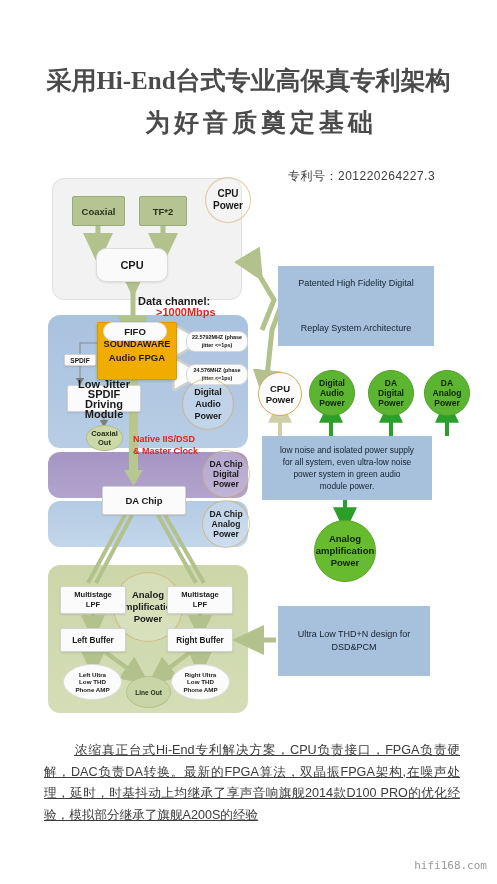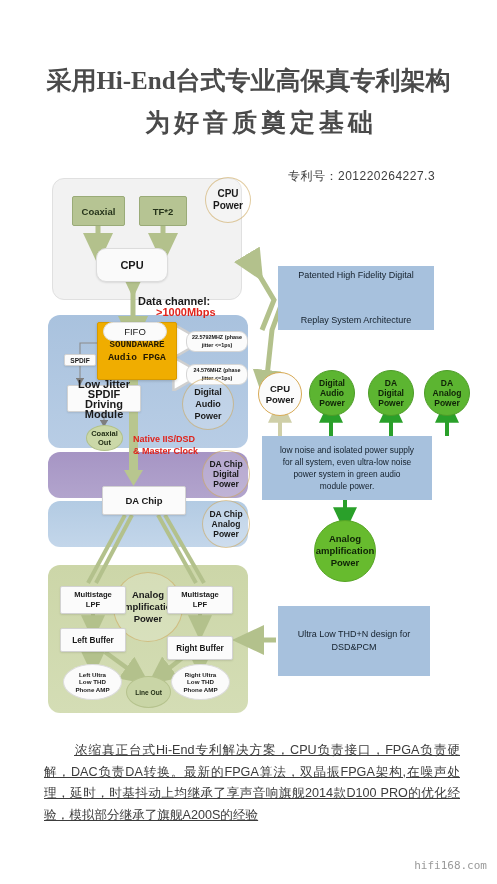--- a/index.html
+++ b/index.html
@@ -29,23 +29,23 @@
 
   
   .greenbox{background:#b6c493;border:1px solid #9aab78;border-radius:2px;
             font-size:9.5px;font-weight:bold;color:#25331a;}
   .whitebox{background:#fbfbfb;border:1px solid #d2d2d2;border-radius:2px;
             font-size:9px;font-weight:bold;color:#1a1a1a;box-shadow:0 1px 2px rgba(0,0,0,.10);}
   .roundbox{background:#fafafa;border:1px solid #dcdcdc;border-radius:10px;
             font-size:11px;font-weight:bold;color:#1a1a1a;box-shadow:0 1px 2px rgba(0,0,0,.10);}
   .fpga{background:#f0ad00;border:1px solid #d79a00;border-radius:2px;
         color:#241a00;font-weight:bold;font-size:11px;
-        flex-direction:column;line-height:13px;box-shadow:0 1px 3px rgba(0,0,0,.18);font-family:Liberation Mono, monospace;}
+        flex-direction:column;line-height:13px;box-shadow:0 1px 3px rgba(0,0,0,.18);}
   .fifo{position:absolute;background:#fbfbfb;border:1px solid #dfdfdf;border-radius:999px;
-        font-size:9.5px;font-weight:normal;color:#1a1a1a;}
+        font-size:9.5px;font-weight:bold;color:#1a1a1a;}
   .clockbox{background:#fbfbfb;border:1px solid #d6d6d6;border-radius:9px;
             font-size:5.4px;font-weight:bold;color:#111;line-height:7.5px;flex-direction:column;}
   .bluecallout{background:#a7c1dd;font-size:9px;color:#14202c;line-height:13px;padding:4px 8px;}
 
   
   .circ{position:absolute;border-radius:50%;display:flex;align-items:center;justify-content:center;
         text-align:center;flex-direction:column;box-sizing:border-box;}
   .c-white{background:#fbfbfb;border:1px solid #d8aa55;font-size:9.5px;font-weight:bold;color:#1a1a1a;line-height:11px;}
   .c-ghost{background:rgba(255,255,255,.18);border:1px solid rgba(200,160,80,.55);
            font-size:10px;font-weight:bold;color:#1a1a1a;line-height:12px;}
@@ -234,39 +234,39 @@
     <span>Multistage</span>
     <span>LPF</span>
   </div>
   <div class="node whitebox" style="left:167px;top:586px;width:66px;height:28px;flex-direction:column;line-height:10px;font-size:7.6px;">
     <span>Multistage</span>
     <span>LPF</span>
   </div>
   <div class="node whitebox" style="left:60px;top:628px;width:66px;height:24px;font-size:8.2px;">
     <span>Left Buffer</span>
   </div>
-  <div class="node whitebox" style="left:167px;top:628px;width:66px;height:24px;font-size:8.2px;margin-top:8px;">
+  <div class="node whitebox" style="left:167px;top:628px;width:66px;height:24px;font-size:8.2px;">
     <span>Right Buffer</span>
   </div>
 
   <div class="circ el-amp" style="left:63px;top:664px;width:59px;height:36px;">
     <span>Left Ultra</span>
     <span>Low THD</span>
     <span>Phone AMP</span>
   </div>
   <div class="circ el-amp" style="left:171px;top:664px;width:59px;height:36px;">
     <span>Right  Ultra</span>
     <span>Low THD</span>
     <span>Phone AMP</span>
   </div>
   <div class="circ el-lineout" style="left:126px;top:676px;width:45px;height:32px;">
     <span>Line Out</span>
   </div>
 
-  <div class="node bluecallout" style="left:278px;top:266px;width:156px;height:64px;flex-direction:column;gap:32px;">
+  <div class="node bluecallout" style="left:278px;top:266px;width:156px;height:80px;flex-direction:column;gap:32px;">
     <span>Patented High Fidelity Digital</span>
     <span>Replay System Architecture</span>
   </div>
 
   <div class="circ c-white" style="left:258px;top:372px;width:44px;height:44px;">
     <span>CPU</span>
     <span>Power</span>
   </div>
   <div class="circ c-green" style="left:309px;top:370px;width:46px;height:46px;">
     <span>Digital</span>

